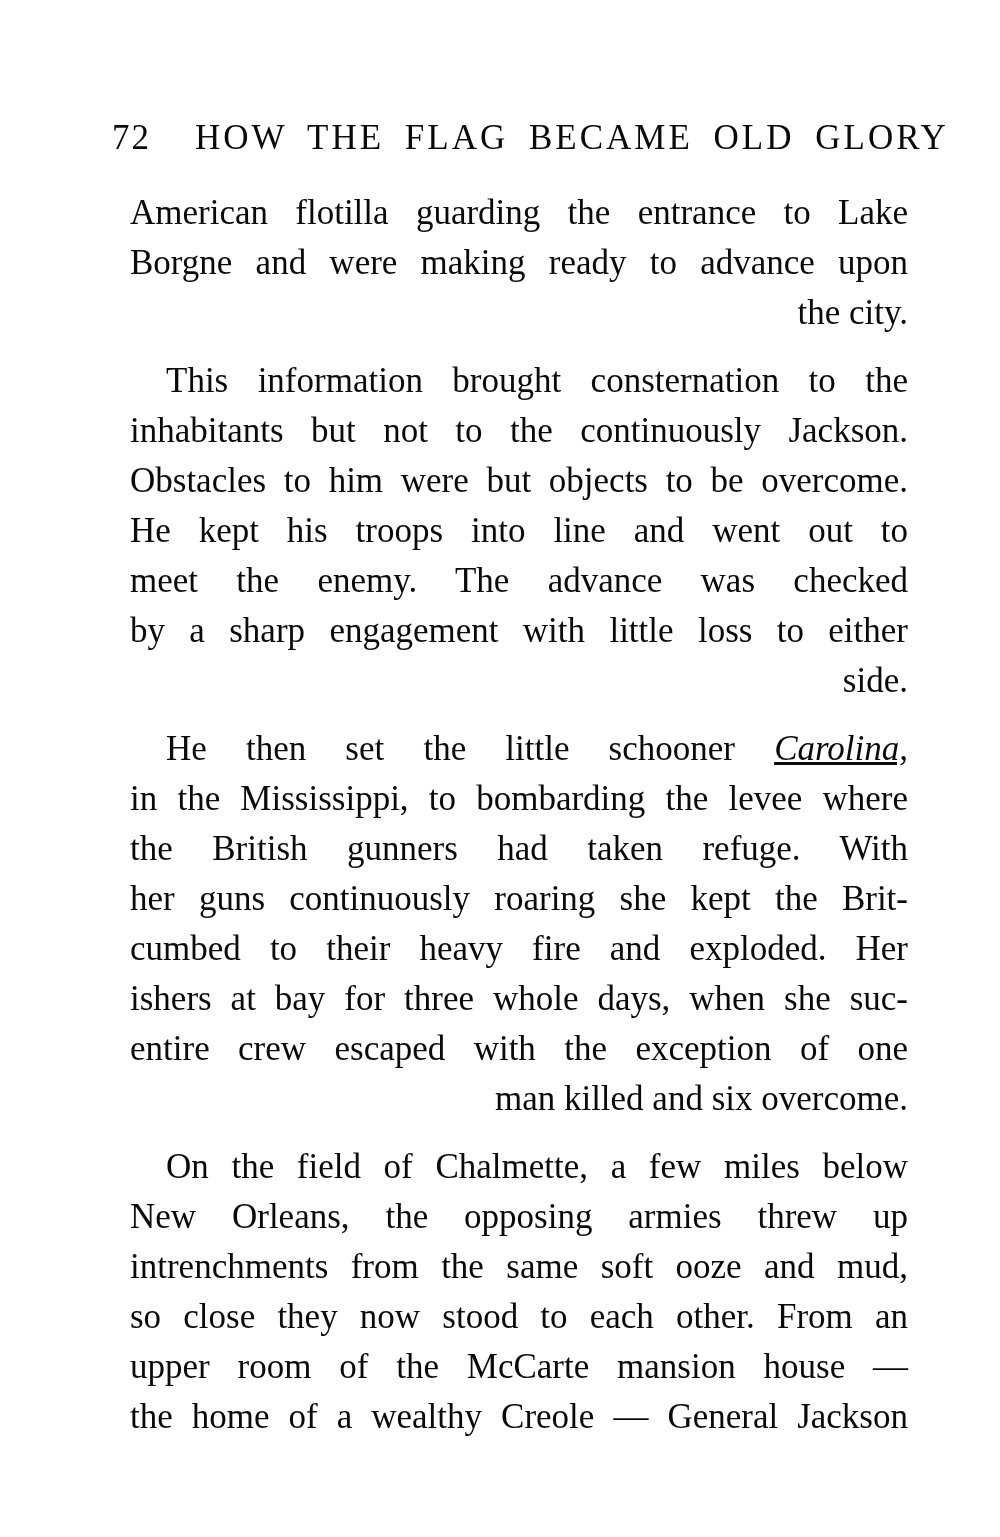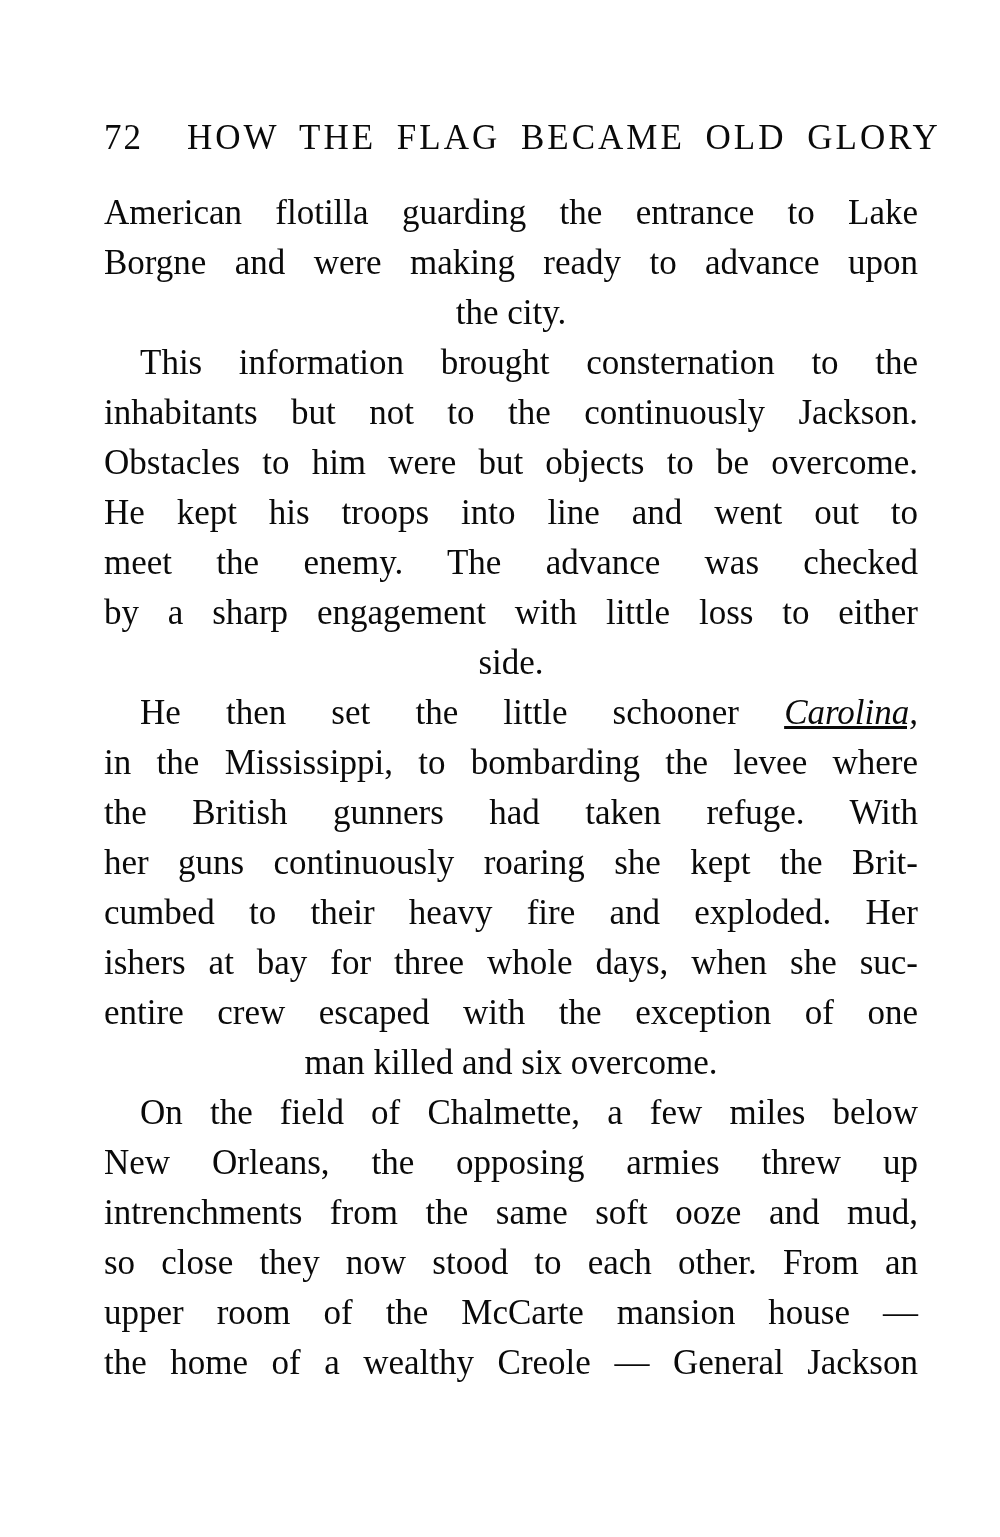--- a/index.html
+++ b/index.html
@@ -12,21 +12,21 @@
     width: 1000px;
     height: 1537px;
     margin: 0 auto;
     background: #ffffff;
     color: #0a0a0a;
     font-family: "Liberation Serif", serif;
     overflow: hidden;
   }
   .content {
     position: absolute;
-    left: 104px;
+    left: 112px;
     top: 116px;
     width: 814px;
   }
   .running-head {
     display: flex;
     align-items: baseline;
     font-size: 35px;
     line-height: 44px;
     white-space: nowrap;
   }
@@ -36,24 +36,24 @@
   }
   .head-title {
     letter-spacing: 3px;
     word-spacing: 9px;
   }
   .page-body {
     margin-top: 28px;
     font-size: 35px;
     line-height: 50px;
   }
-  .paragraph { margin: 0; }
+  .paragraph { margin: 18px; }
   .line {
     white-space: nowrap;
-    text-align: center;
+    text-align: right;
   }
   .line.justify {
     white-space: normal;
     text-align: justify;
     text-align-last: justify;
   }
   .line.indent { text-indent: 36px; }
   .italic { font-style: italic; text-decoration: underline; }
 </style>
 </head>

